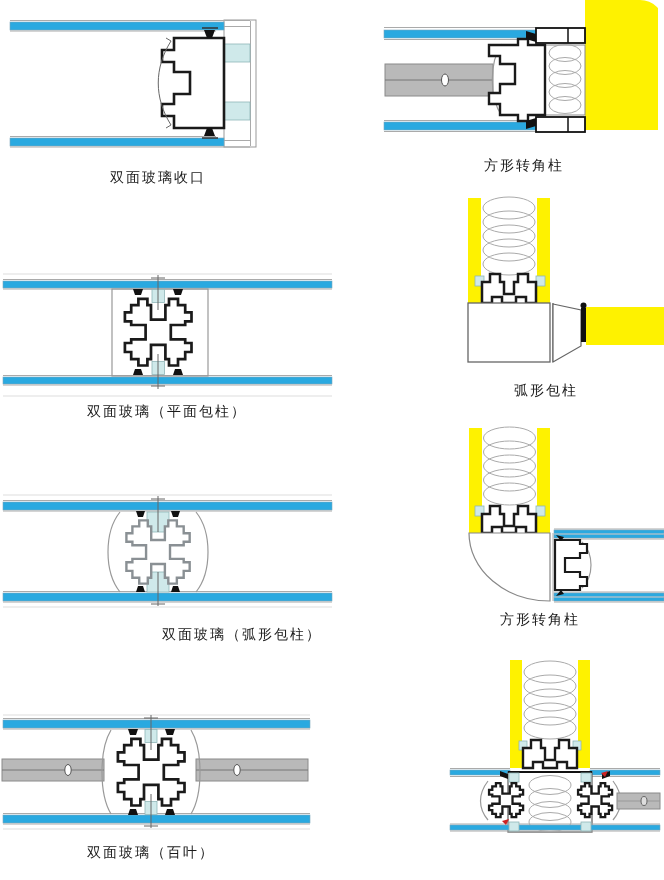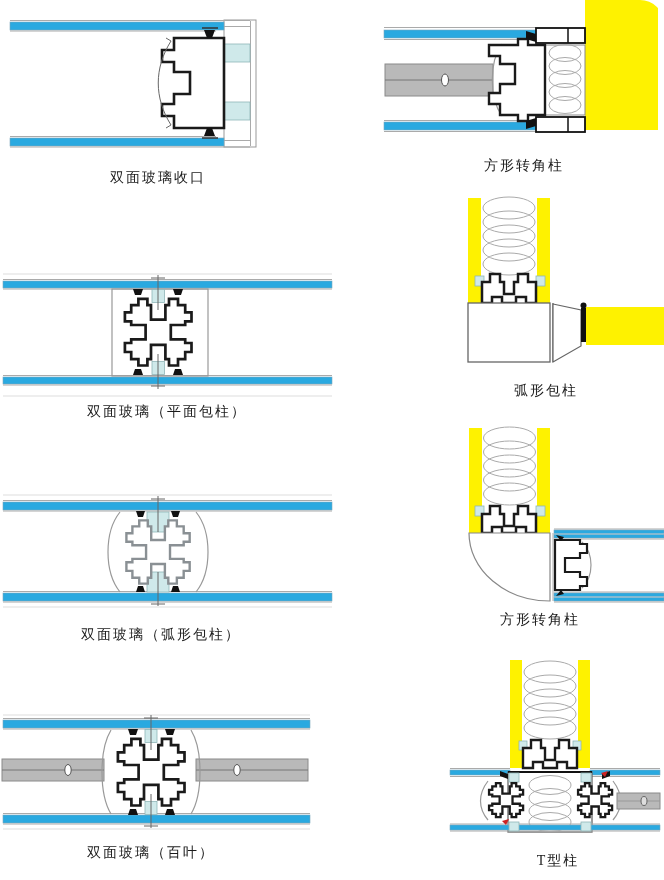--- a/index.html
+++ b/index.html
@@ -8,21 +8,21 @@
   figure{margin:0;position:absolute;}
   figure svg{display:block;}
   .caption{position:absolute;text-align:center;font-size:14px;letter-spacing:2px;
            color:var(--label-color,#1a1a1a);white-space:nowrap;}
   .f1{left:8px;top:8px;}   .f2{left:340px;top:0px;}
   .f3{left:0px;top:272px;} .f4{left:460px;top:196px;}
   .f5{left:0px;top:494px;} .f6{left:460px;top:426px;}
   .f7{left:0px;top:714px;} .f8{left:448px;top:658px;}
   .c1{left:8px;top:169px;width:300px;}  .c2{left:384px;top:157px;width:280px;}
   .c3{left:6px;top:403px;width:322px;}  .c4{left:446px;top:382px;width:200px;}
-  .c5{left:0px;top:626px;width:322px;}  .c6{left:440px;top:611px;width:200px;}
+  .c5{left:0px;top:626px;width:322px;text-align:right;}  .c6{left:440px;top:611px;width:200px;}
   .c7{left:0px;top:844px;width:302px;}  .c8{left:460px;top:852px;width:196px;}
   .glass{fill:var(--glass-blue,#2aa9e0);stroke:#7aa7bc;stroke-width:.6;}
   .gline{stroke:#aaa;stroke-width:1;fill:none;}
   .faint{stroke:#ddd;stroke-width:1;fill:none;}
   .wall{fill:var(--wall-yellow,#fef200);}
   .gasket{fill:var(--gasket-cyan,#cfe9ea);stroke:#8fb6b8;stroke-width:.8;}
   .louver{fill:var(--louver-gray,#b9b9b9);stroke:#8a8a8a;stroke-width:1;}
   .profileB{fill:#fff;stroke:var(--profile-black,#1a1a1a);}
   .profileG{fill:#fff;stroke:var(--profile-gray,#8a9094);}
   .wrap{fill:none;stroke:var(--outline-gray,#999);stroke-width:1.2;}
@@ -344,14 +344,13 @@
     </svg>
   </figure>
 
   <div class="caption c1">双面玻璃收口</div>
   <div class="caption c2">方形转角柱</div>
   <div class="caption c3">双面玻璃（平面包柱）</div>
   <div class="caption c4">弧形包柱</div>
   <div class="caption c5">双面玻璃（弧形包柱）</div>
   <div class="caption c6">方形转角柱</div>
   <div class="caption c7">双面玻璃（百叶）</div>
-  <div class="caption c8">T型柱</div>
 </div>
 
 </body></html>

